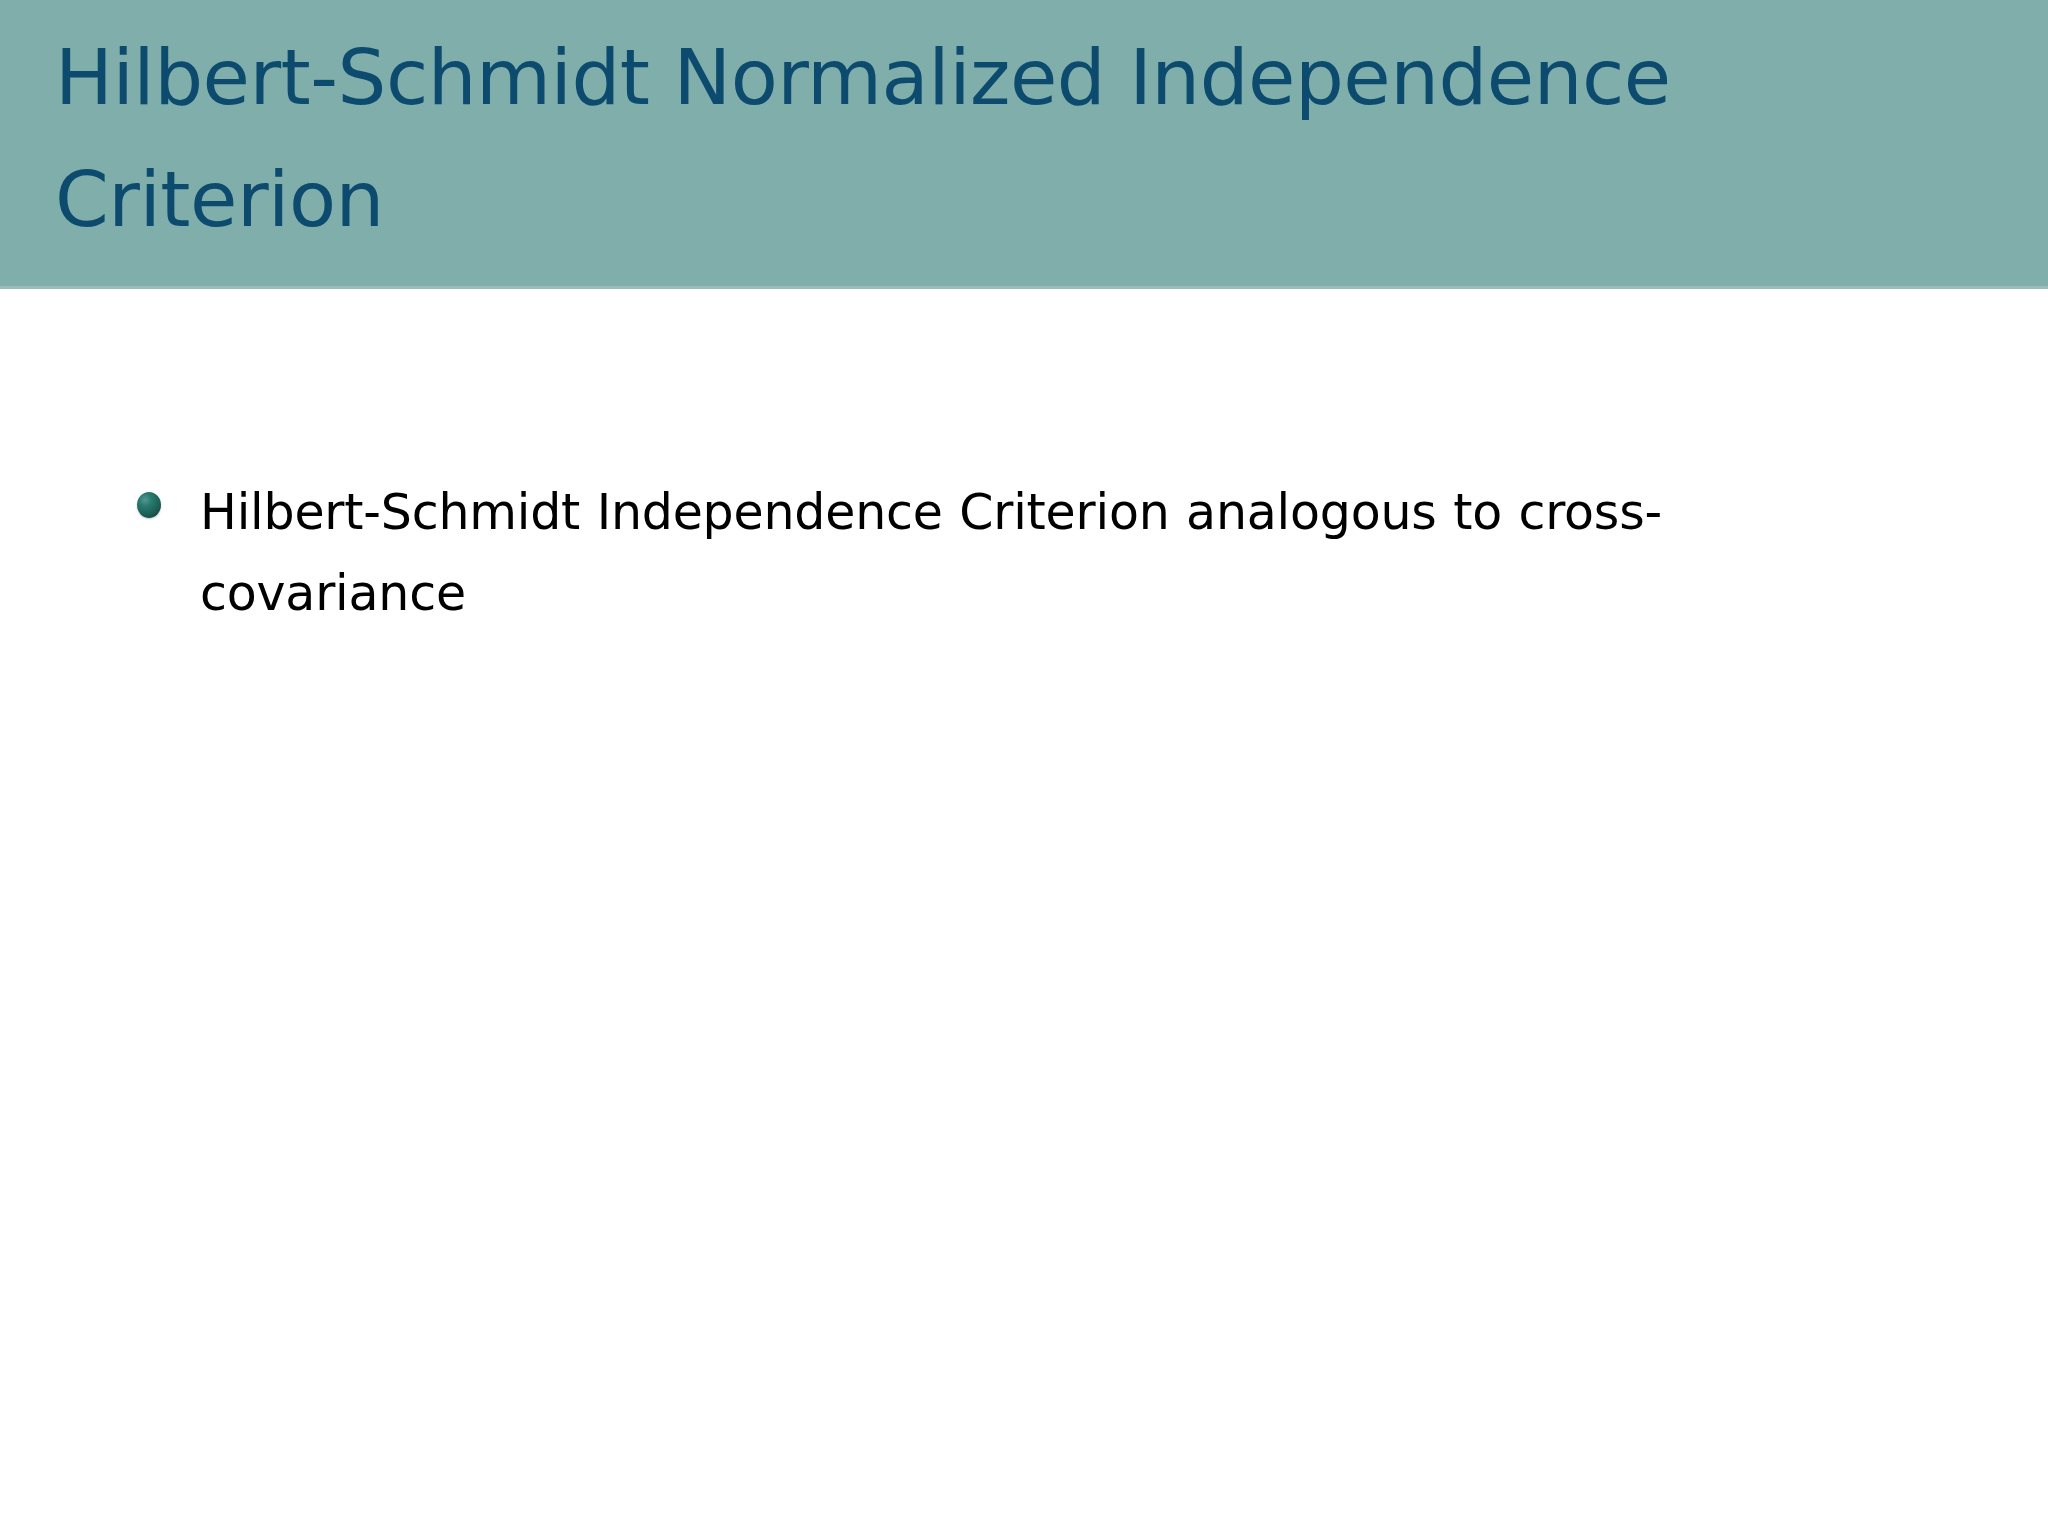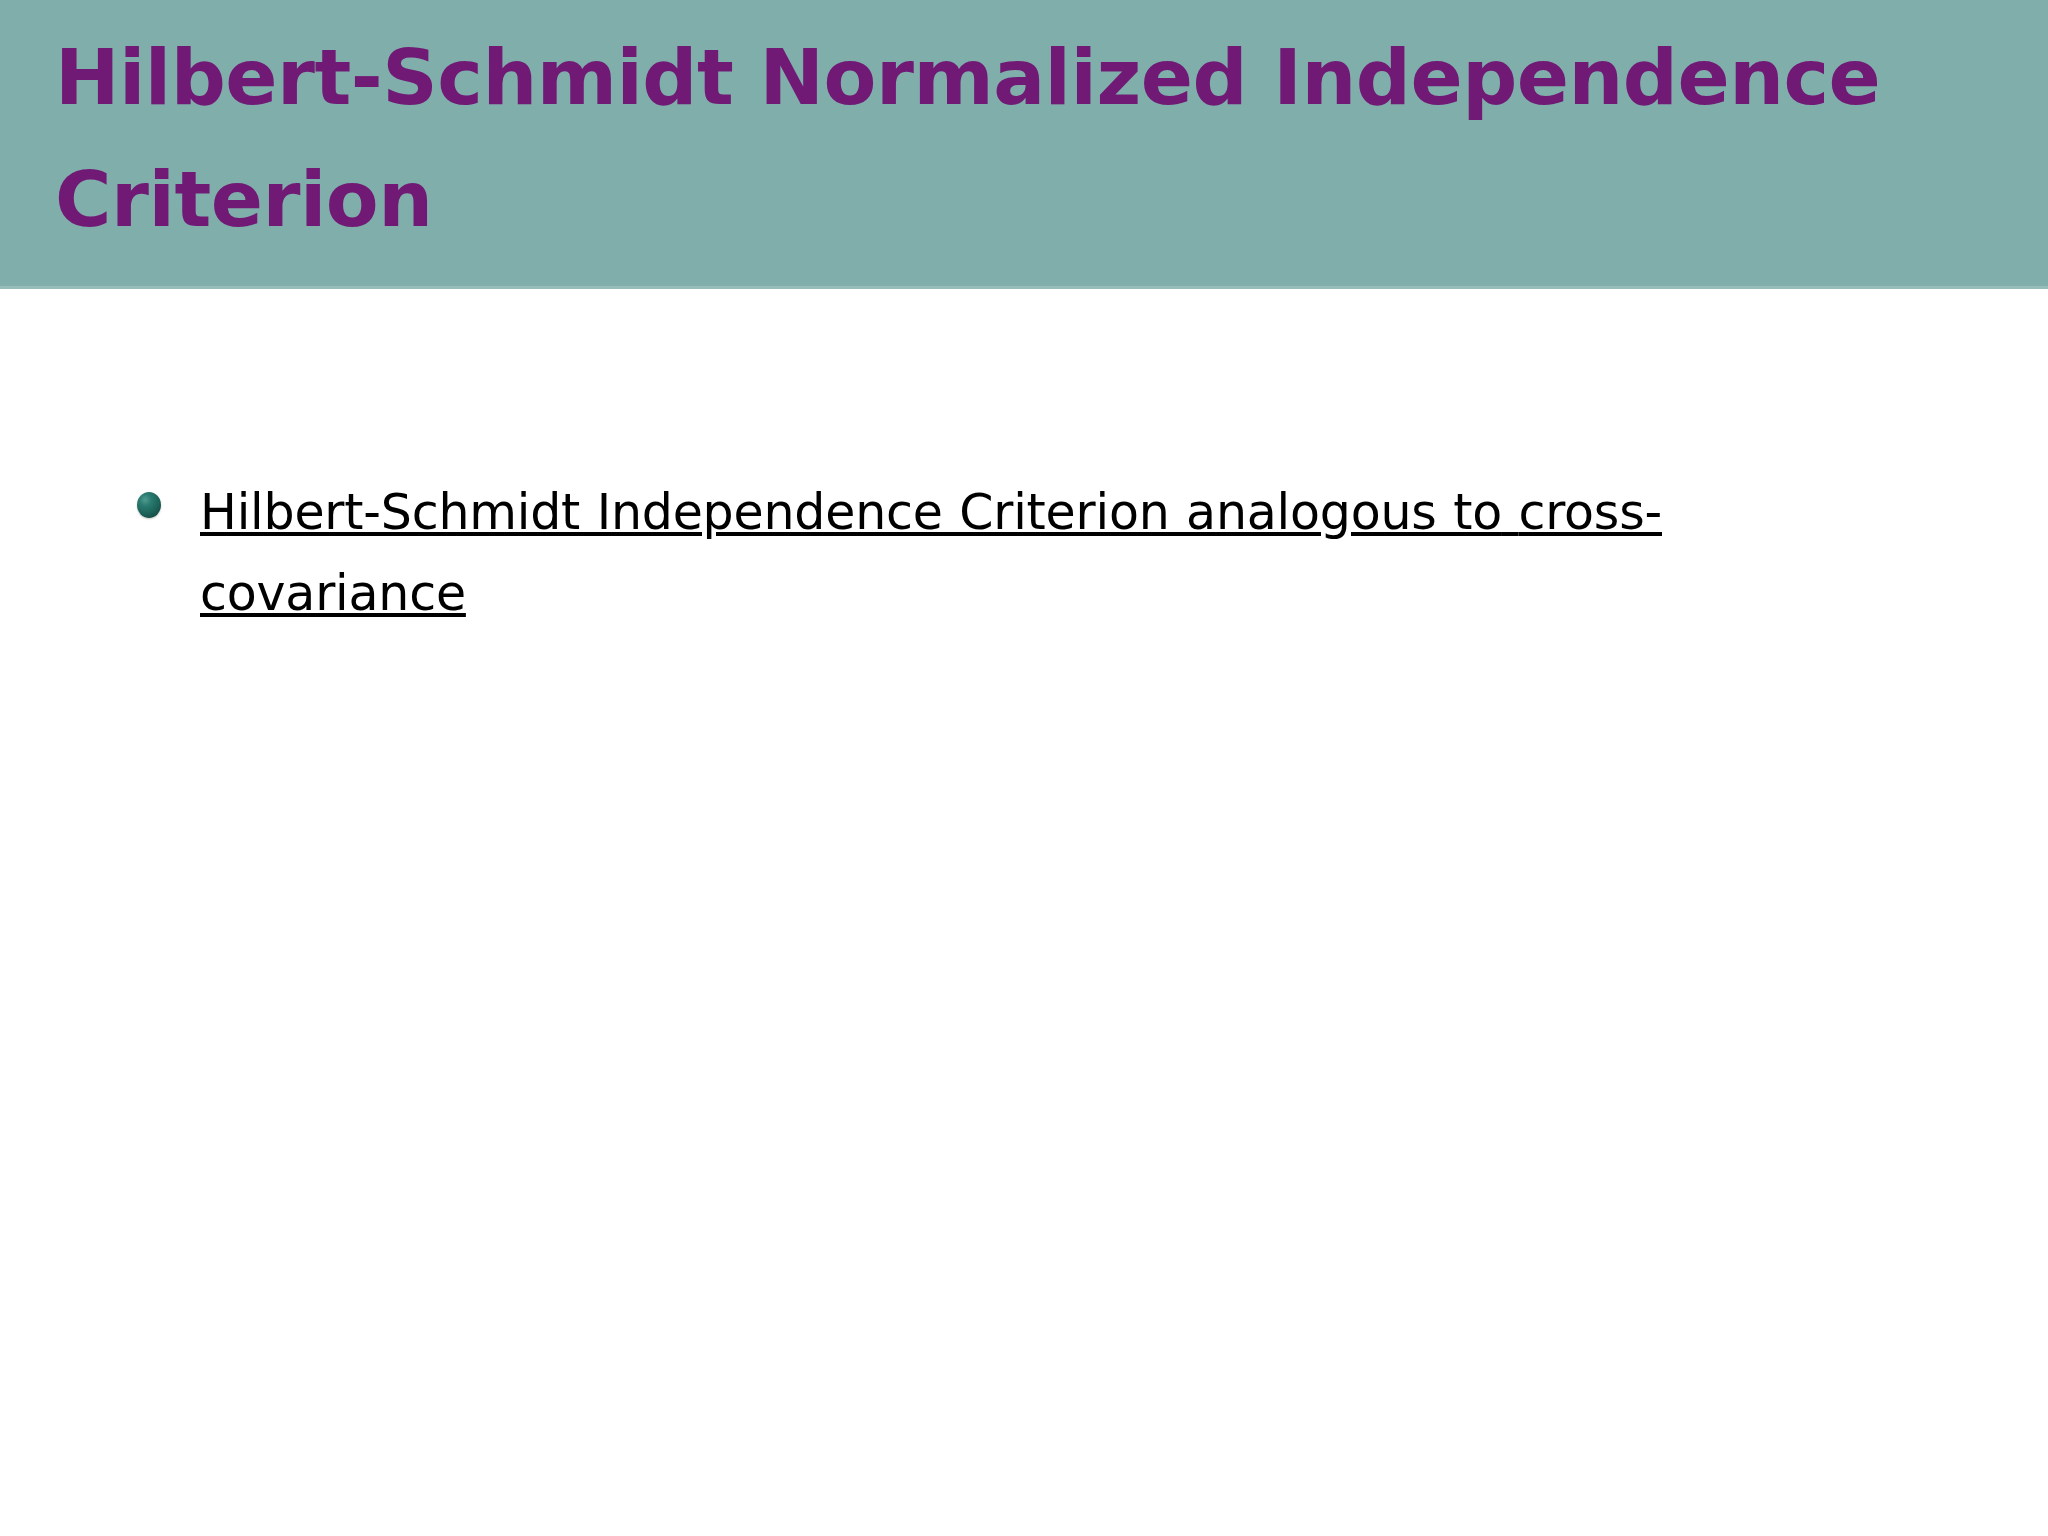--- a/index.html
+++ b/index.html
@@ -36,23 +36,23 @@
     width: 100%;
     height: 3px;
     background: rgba(255,255,255,0.18);
   }
 
   .slide-title {
     position: absolute;
     left: 55px;
     top: 17px;
     width: 1930px;
-    color: #701a75;
+    color: #0c4a6e;
     font-family: "DejaVu Sans", sans-serif;
-    font-weight: bold;
+    font-weight: normal;
     font-size: 77px;
     line-height: 122px;
     letter-spacing: -0.5px;
     white-space: pre-wrap;
   }
 
   
   .body-area {
     position: absolute;
     left: 0;
@@ -107,21 +107,20 @@
     text-align: left;
   }
 
   .bullet-text em {
     font-style: italic;
   }
 
   
   .justify-all {
     text-align-last: justify;
-    text-decoration: underline;
   }
   .justify-all .last-line {
     text-align-last: left;
   }
 </style>
 </head>
 <body>
 
 <div class="slide">
 

